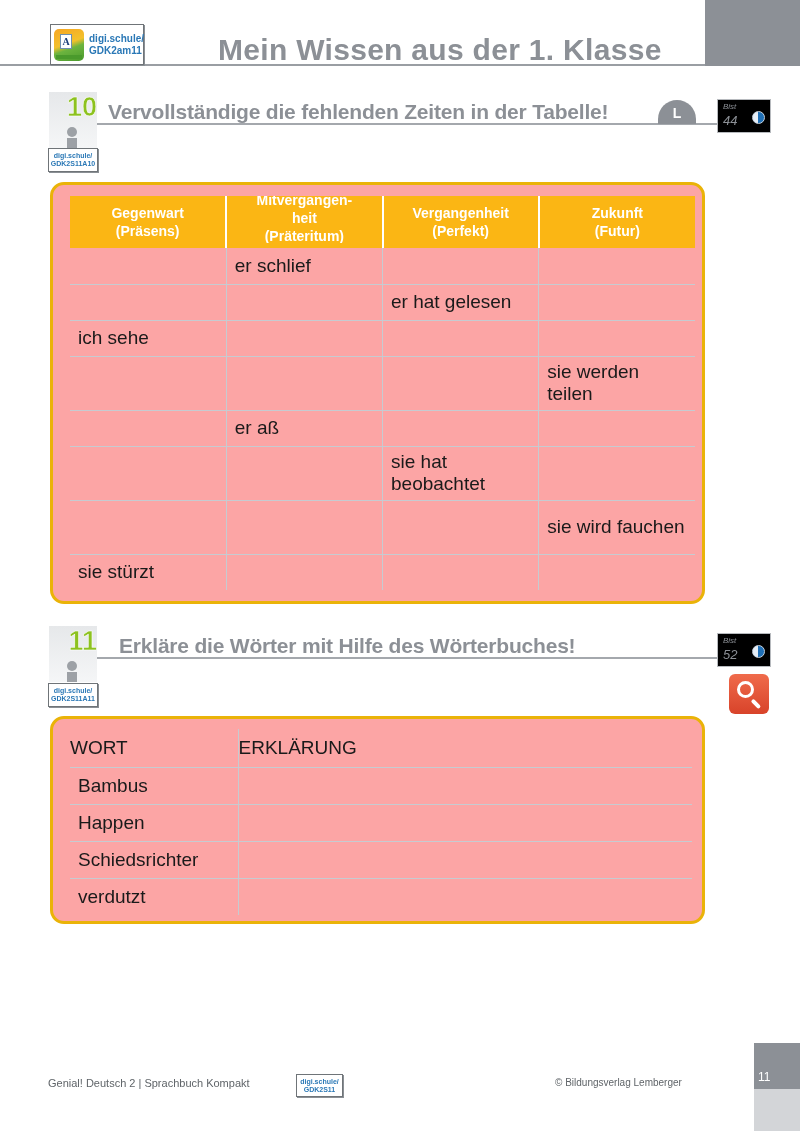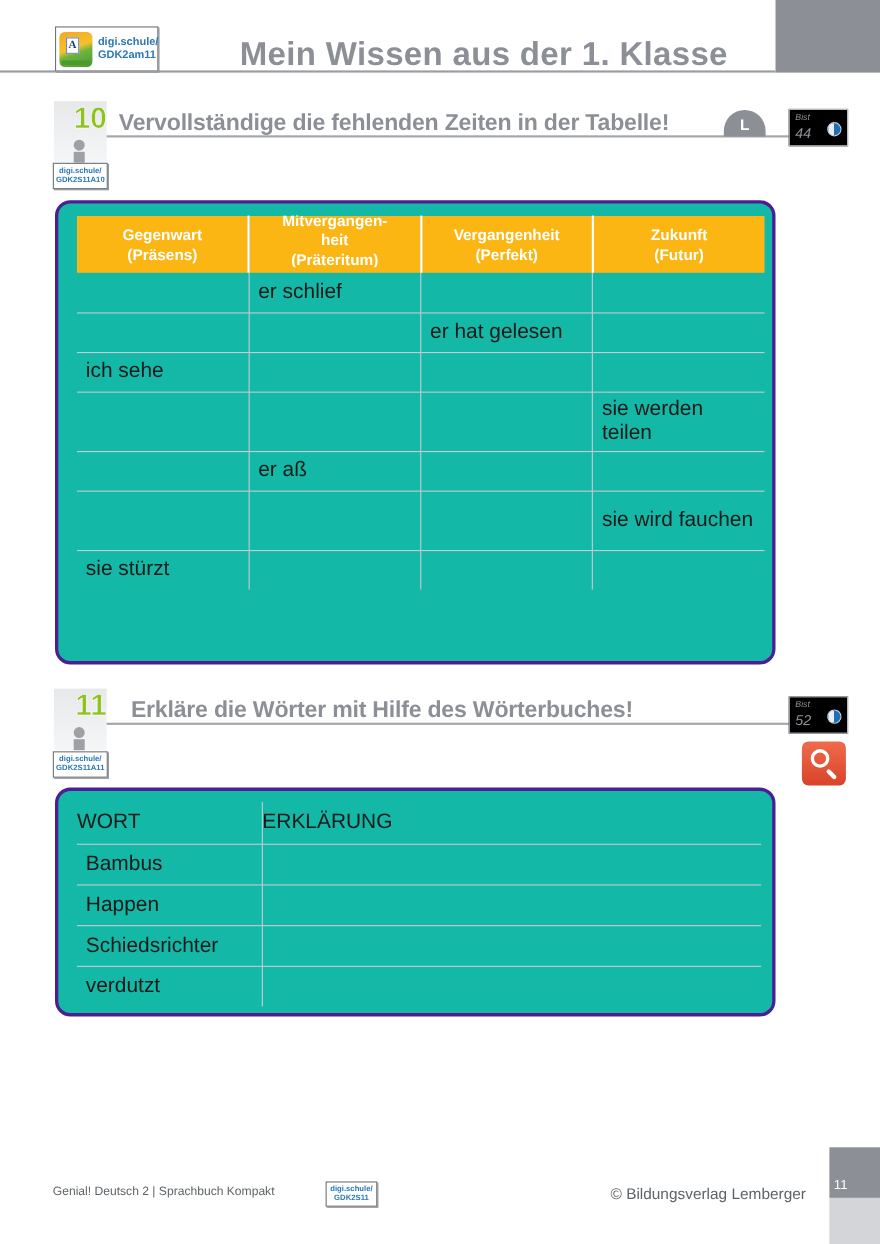--- a/index.html
+++ b/index.html
@@ -29,41 +29,41 @@
 
   .bist-box { position: absolute; width: 54px; height: 34px; border: 1px solid #b7babe; background: #000000; }
   .bist-box .bist-label { position: absolute; left: 5px; top: 2px; font-size: 8px; font-style: italic; color: #8c9096; }
   .bist-box .bist-num { position: absolute; left: 5px; top: 13px; font-size: 13px; font-style: italic; color: #8c9096; }
   .bist-box .pie { position: absolute; right: 5px; top: 11px; width: 13px; height: 13px; border-radius: 50%; background: linear-gradient(90deg,#e7eef6 50%,#1f6fb5 50%); border: 1px solid #c8d4e0; }
 
   .search-btn { position: absolute; left: 729px; top: 674px; width: 40px; height: 40px; border-radius: 6px; background: linear-gradient(180deg,#f06b4b 0%,#d8432a 100%); }
   .search-btn .lens { position: absolute; left: 8px; top: 7px; width: 17px; height: 17px; border: 3px solid #fff; border-radius: 50%; }
   .search-btn .handle { position: absolute; left: 23px; top: 24px; width: 11px; height: 4px; background: #fff; transform: rotate(45deg); transform-origin: left center; border-radius: 2px; }
 
-  .panel { position: absolute; border: 3px solid #4c1d95; border-radius: 14px; background: #14b8a6; }
+  .panel { position: absolute; border: 3px solid #eab308; border-radius: 14px; background: #fca5a5; }
   .panel1 { left: 50px; top: 182px; width: 655px; height: 422px; }
   .panel2 { left: 50px; top: 716px; width: 655px; height: 208px; }
 
   table.tenses { position: absolute; left: 17px; top: 11px; width: 625px; border-collapse: collapse; table-layout: fixed; }
   table.tenses th { background: #fbb614; color: #fff; font-size: 14px; font-weight: bold; height: 52px; line-height: 18px; border-right: 2px solid #fff; padding: 0 4px; text-align: center; vertical-align: middle; overflow: hidden; }
   table.tenses th:last-child { border-right: none; }
   table.tenses th .clip { display: block; max-height: 52px; overflow: hidden; }
   table.tenses td { font-size: 19px; color: #1a1a1a; border-bottom: 1.5px solid #c6cbd1; border-right: 1.5px solid #c6cbd1; padding: 0 8px; height: 36px; line-height: 22px; vertical-align: middle; }
   table.tenses td:last-child { border-right: none; }
   table.tenses tr.tall td { height: 54px; }
   table.tenses tr:last-child td { border-bottom: none; }
 
   table.words { position: absolute; left: 17px; top: 10px; width: 622px; border-collapse: collapse; table-layout: fixed; }
   table.words th { font-size: 19px; font-weight: normal; color: #1a1a1a; height: 38px; text-align: left; border-bottom: 1.5px solid #c6cbd1; }
   table.words th:first-child, table.words td:first-child { border-right: 1.5px solid #c6cbd1; width: 168px; }
   table.words td { font-size: 19px; height: 37px; padding: 0 8px; border-bottom: 1.5px solid #c6cbd1; }
   table.words tr:last-child td { border-bottom: none; }
 
   .footer-left { position: absolute; left: 48px; top: 1077px; font-size: 11px; color: #5f6468; }
-  .footer-right { position: absolute; left: 555px; top: 1077px; font-size: 14px; color: #5f6468; }
+  .footer-right { position: absolute; left: 555px; top: 1077px; font-size: 10px; color: #5f6468; }
   .digi-foot { left: 296px; top: 1074px; width: 47px; height: 23px; font-size: 7px; padding-top: 3px; }
   .page-tab { position: absolute; left: 754px; top: 1043px; width: 46px; height: 46px; background: #8c9096; color: #fff; font-size: 12px; padding: 27px 0 0 4px; }
   .page-tab2 { position: absolute; left: 754px; top: 1089px; width: 46px; height: 42px; background: #d3d5d8; }
 </style>
 </head>
 <body>
 
 <div class="top-tab"></div>
 <div class="header-line"></div>
 <div class="digi-badge digi-main">
@@ -141,20 +141,26 @@
       </tr>
       <tr>
         <td></td>
         <td>er aß</td>
         <td></td>
         <td></td>
       </tr>
       <tr class="tall">
         <td></td>
         <td></td>
+        <td>sie hat beobachtet</td>
+        <td></td>
+      </tr>
+      <tr class="tall">
+        <td></td>
+        <td></td>
         <td></td>
         <td>sie wird fauchen</td>
       </tr>
       <tr>
         <td>sie stürzt</td>
         <td></td>
         <td></td>
         <td></td>
       </tr>
     </tbody>

